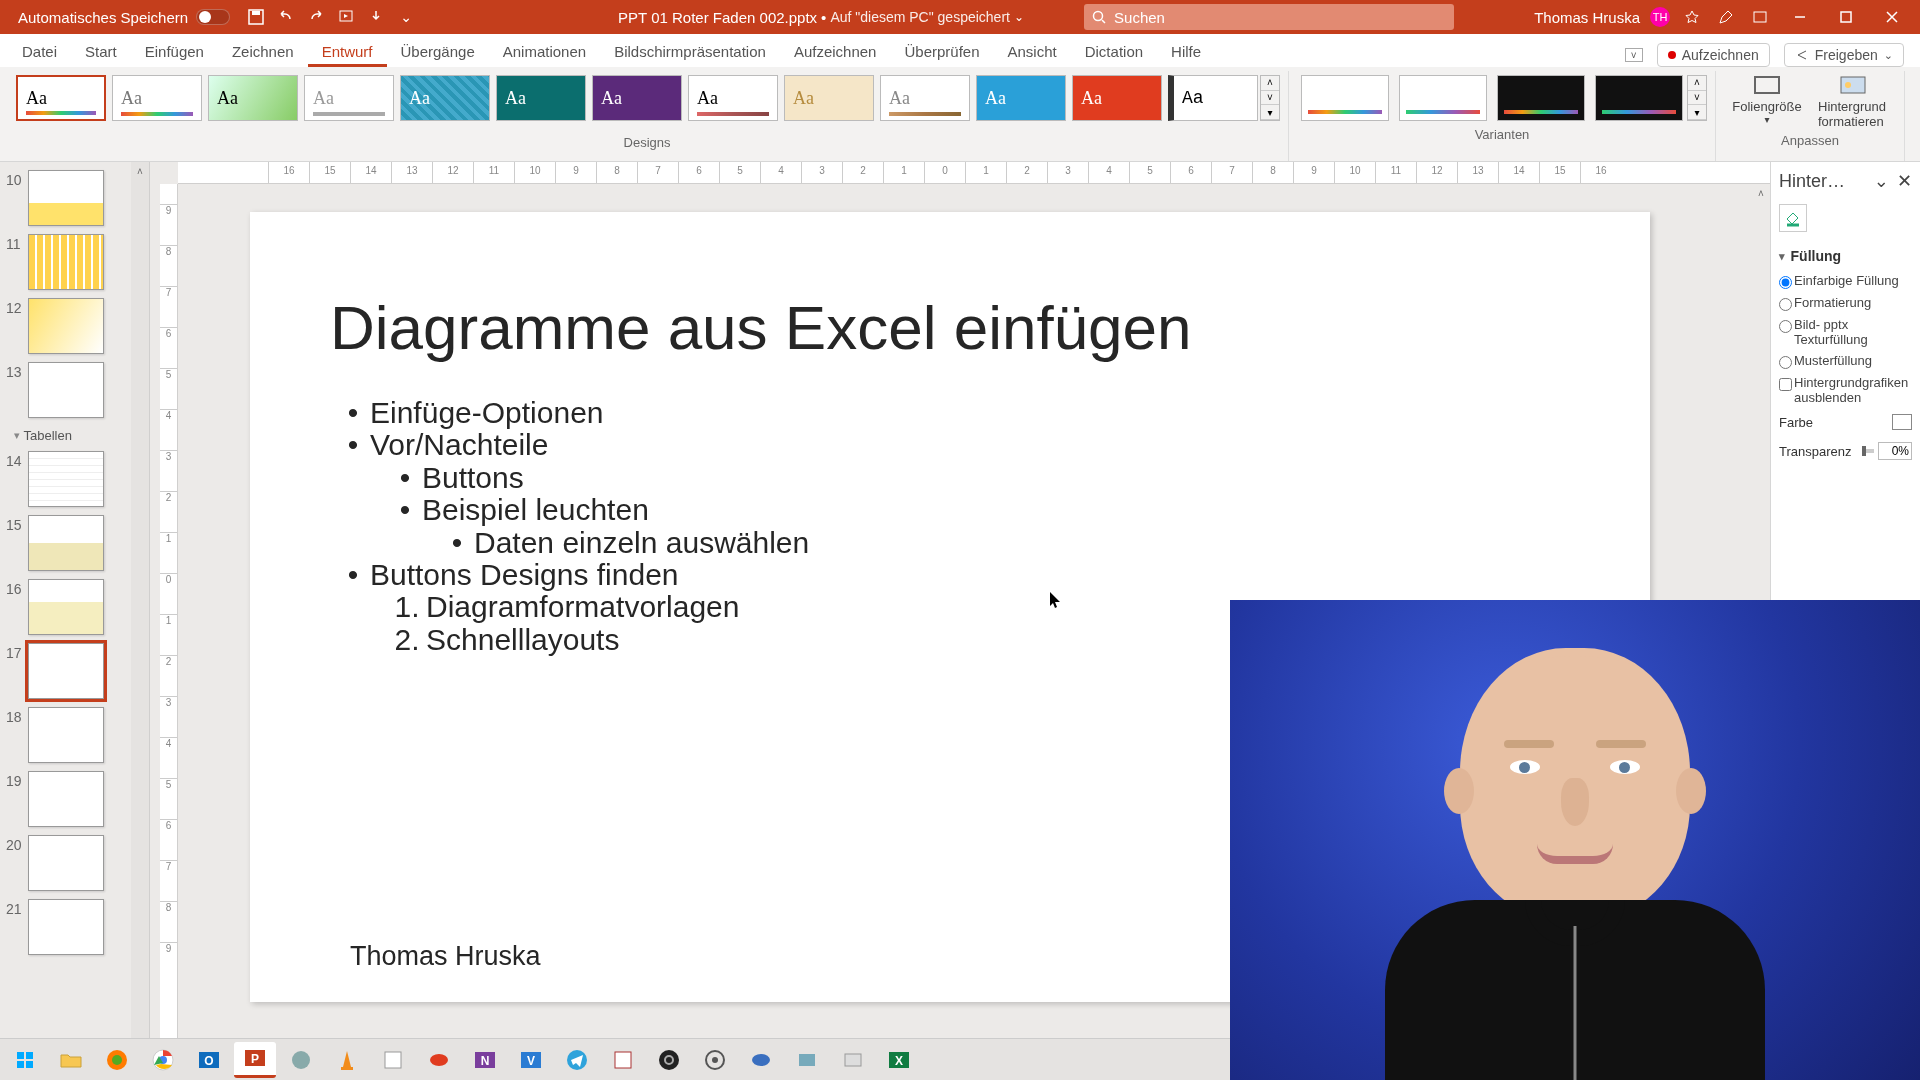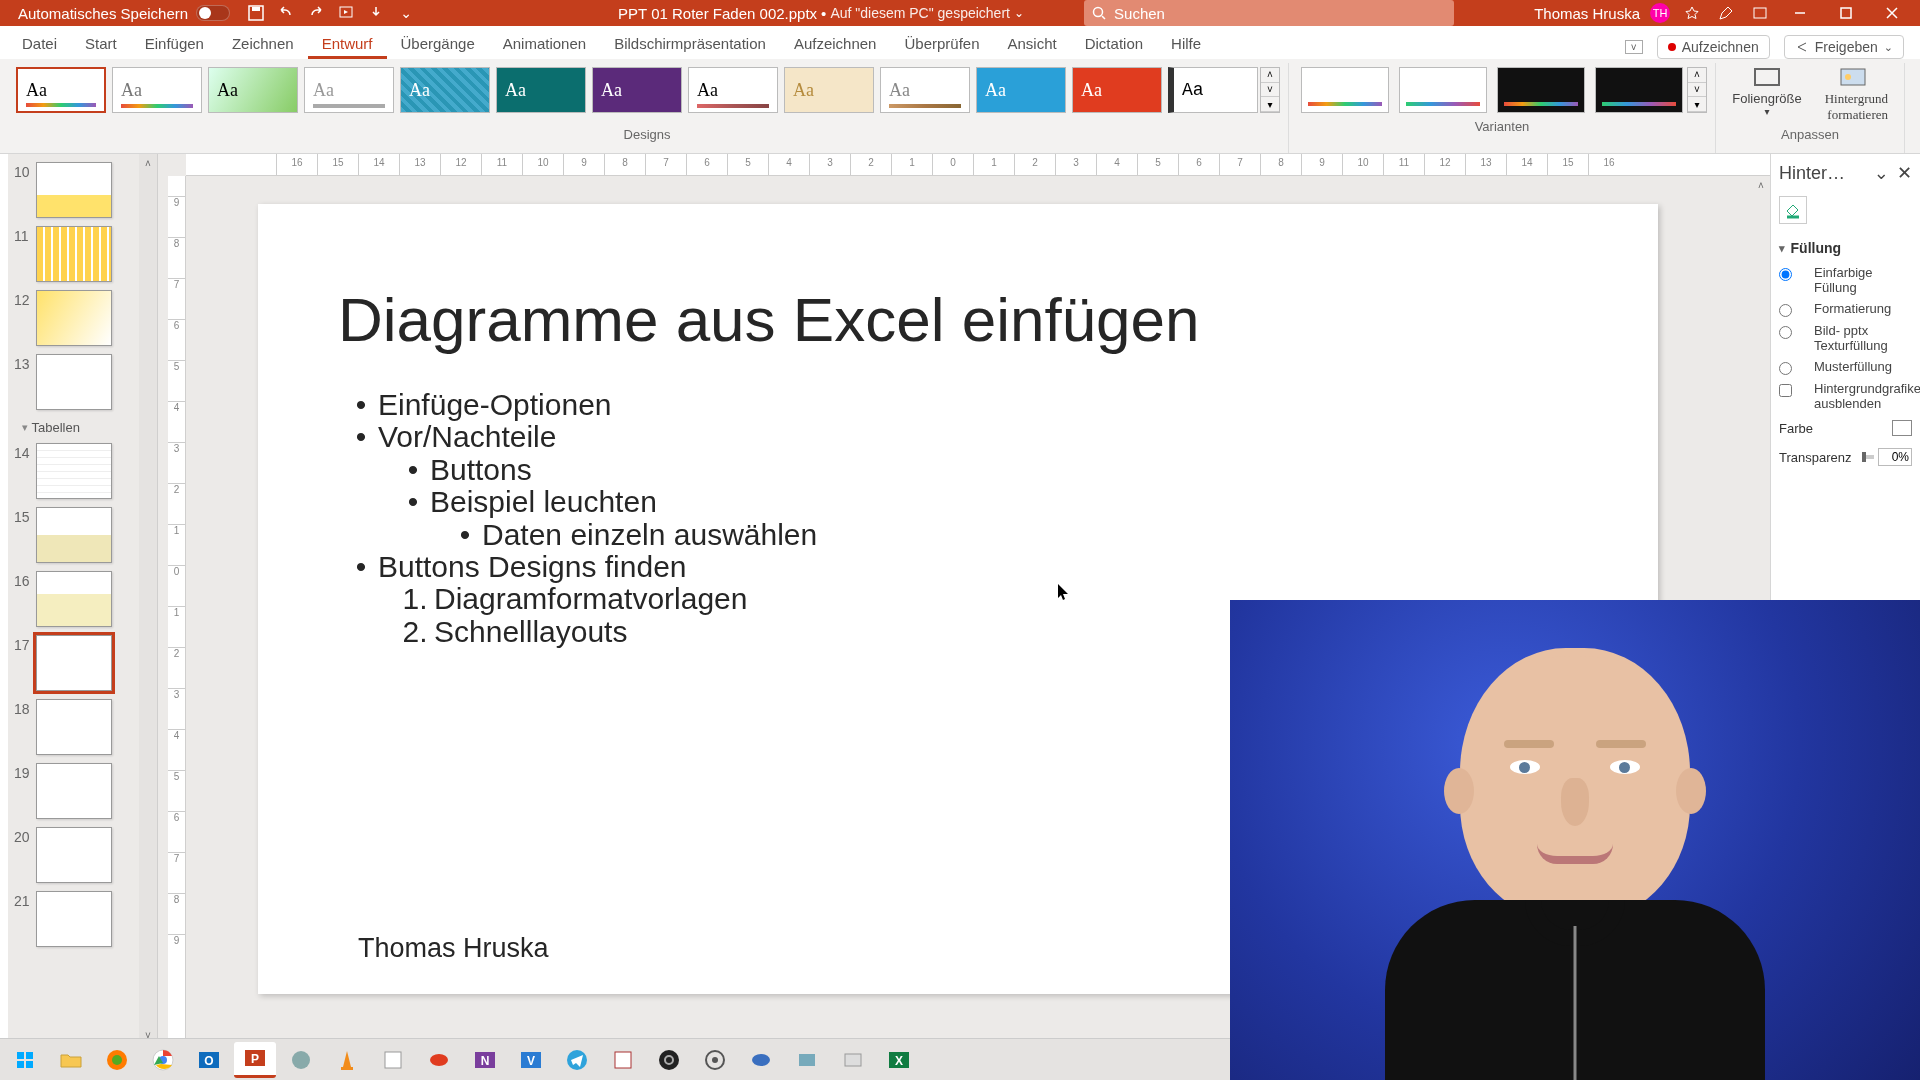--- a/index.html
+++ b/index.html
@@ -1,19 +1,19 @@
 <!DOCTYPE html>
 <html><head>
 <meta charset="utf-8">
 <style>
   * { margin: 0; padding: 0; box-sizing: border-box; font-family: "Segoe UI", sans-serif; }
   html, body { width: 1920px; height: 1080px; overflow: hidden; background: #fff; }
 
   
-  .titlebar { height: 26px; background: #c43e1c; display: flex; align-items: center; padding: 0 4px; color: #fff; font-size: 15px; }
+  .titlebar { height: 34px; background: #c43e1c; display: flex; align-items: center; padding: 0 4px; color: #fff; font-size: 15px; }
   .titlebar .left-tools { display: flex; align-items: center; gap: 6px; padding-left: 6px; }
   .autosave-pill { display: flex; align-items: center; gap: 8px; padding: 2px 8px; border-radius: 4px; }
   .toggle { width: 34px; height: 16px; border: 1px solid #fff4; border-radius: 10px; position: relative; background: #a8361a; }
   .toggle::after { content:""; position:absolute; left:2px; top:1px; width:12px; height:12px; border-radius:50%; background:#fff; }
   .qat-btn { width: 24px; height: 24px; display:flex; align-items:center; justify-content:center; border-radius:3px; cursor:pointer; }
   .doc-title { margin-left: 200px; display:flex; align-items:center; gap:4px; }
   .doc-sub { font-size: 14px; opacity: .9;}
   .search-box { margin-left: 60px; width: 370px; height: 26px; background: #e28a72; border-radius: 3px; display:flex; align-items:center; padding: 0 8px; gap:8px; color:#fff; }
   .titlebar .right-tools { margin-left:auto; display:flex; align-items:center; gap: 10px; padding-right: 6px; }
   .user-badge { width:20px; height:20px; border-radius:50%; background:#f0a; display:flex; align-items:center; justify-content:center; font-size:11px;}
@@ -41,21 +41,21 @@
   .ribbon-group { display:flex; flex-direction:column; align-items:center; border-right:1px solid #ddd; padding: 0 8px;}
   .ribbon-group-label { font-size:13px; color:#666; padding: 2px 0 4px 0;}
   .variants-gallery { display:flex; gap:10px; padding:4px;}
   .variant-thumb { width:88px; height:46px; border:1px solid #bbb; background:#fff; position:relative; cursor:pointer;}
   .variant-thumb.dark { background:#111;}
   .variant-thumb .strip { position:absolute; bottom:6px; left:6px; right:6px; height:4px; background: linear-gradient(90deg,#e74c3c,#f39c12,#2ecc71,#3498db,#9b59b6);}
   .btn-col { display:flex; flex-direction:column; align-items:center; justify-content:flex-start; padding: 2px 8px; cursor:pointer; font-size:13px; color:#444; width: 86px;}
   .btn-col svg { margin-bottom:2px; }
 
   
-  .workspace { display:flex; height: calc(1080px - 34px - 33px - 95px - 28px); margin-left: 8px; }
+  .workspace { display:flex; height: calc(1080px - 34px - 33px - 95px - 28px); }
 
   
   .thumbs-pane { width: 150px; background:#eceae8; border-right:1px solid #d0cfce; position:relative; padding-top:4px; }
   .thumbs-scroll { overflow:hidden; height:100%; }
   .thumb-row { display:flex; align-items:flex-start; padding: 4px 4px 4px 6px; }
   .thumb-num { width:22px; font-size:14px; color:#666; text-align:left; padding-top:2px;}
   .thumb { width:76px; height:56px; background:#fff; border:1px solid #999; box-shadow: 1px 1px 2px #0002;}
   .thumb.sel { outline: 3px solid #c43e1c; }
   .section-hdr { font-size:13px; color:#555; padding: 6px 4px 4px 14px; display:flex; align-items:center; gap:4px;}
   .section-hdr::before { content:"▾"; font-size:11px; color:#888;}
@@ -83,21 +83,21 @@
   .slide .body .num::before { content: attr(data-num) "."; width:38px;}
   .slide .footer { position:absolute; bottom:30px; left:100px; font-size:27px; color:#262626;}
   .cursor-arrow { position:absolute; width:12px; height:18px; }
 
   
   .format-pane { width:150px; min-width:150px; background:#fff; border-left:1px solid #d6d6d6; padding: 8px 8px; font-size:14px; color:#333;}
   .format-pane .hdr { display:flex; align-items:center; justify-content:space-between; font-size:18px; color:#444; padding-bottom:6px;}
   .format-pane .paint-icon { width:28px; height:28px; border:1px solid #ccc; display:flex; align-items:center; justify-content:center; margin:6px 0;}
   .format-pane .section-title { font-weight:600; padding: 10px 0 6px 0; display:flex; align-items:center; gap:6px;}
   .format-pane .section-title::before{ content:"▾"; font-size:11px; color:#666;}
-  .format-pane label { display:flex; align-items:flex-start; gap:22px; padding:3px 0; font-size:13px; color:#444;}
+  .format-pane label { display:flex; align-items:flex-start; gap:2px; padding:3px 0; font-size:13px; color:#444;}
   .format-pane input[type=radio], .format-pane input[type=checkbox] { margin-top:3px;}
   .format-pane .row { display:flex; align-items:center; justify-content:space-between; padding:6px 0; font-size:13px;}
   .format-pane .mini-input { width:34px; height:18px; border:1px solid #bbb; font-size:12px; text-align:right; padding-right:2px;}
 
   .editor-vscroll { position:absolute; right:0; top:22px; bottom:0; width:18px; background:#eceae8; display:flex; flex-direction:column; align-items:center;}
   .editor-vscroll .arrow { height:18px; width:100%; display:flex; align-items:center; justify-content:center; font-size:10px; color:#666; cursor:pointer;}
 
   
   .webcam { position:absolute; bottom:0; right:0; width:690px; height:480px; background:#223a9a; overflow:hidden; }
   .webcam .bg { position:absolute; inset:0; background: radial-gradient(circle at 40% 30%, #3b5bd8 0%, #2236a0 55%, #162170 100%);}
@@ -336,21 +336,21 @@
               <rect x="2" y="4" width="24" height="16" fill="none" stroke="#666" stroke-width="2"></rect>
             </svg>
           <span>Foliengröße</span>
           <span style="font-size:10px;">▾</span>
         </div>
         <div class="btn-col">
           <svg width="28" height="24">
               <rect x="2" y="4" width="24" height="16" fill="#cde" stroke="#666"></rect>
               <circle cx="9" cy="12" r="3" fill="#fc6"></circle>
             </svg>
-          <span style="text-align:right;font-family:Liberation Serif, serif;">Hintergrund formatieren</span>
+          <span style="text-align:left;">Hintergrund formatieren</span>
         </div>
       </div>
       <div class="ribbon-group-label">Anpassen</div>
     </div>
 
     <div class="ribbon-group" style="border-right:none;">
       <div class="btn-col">
         
         
       </div>

